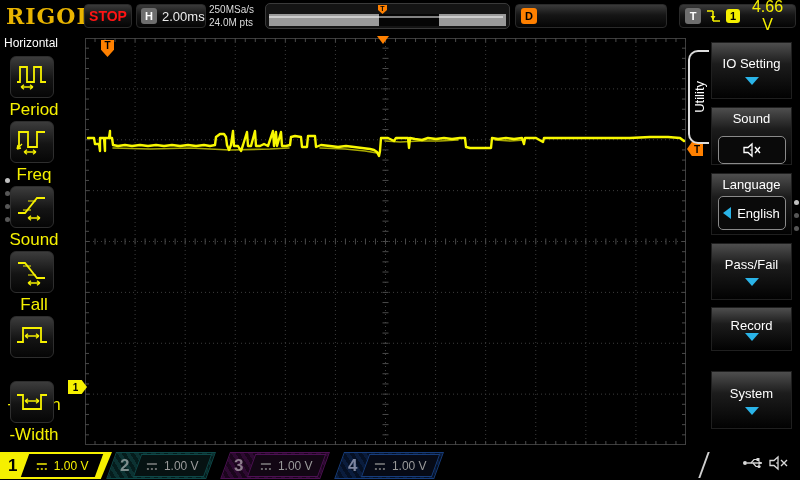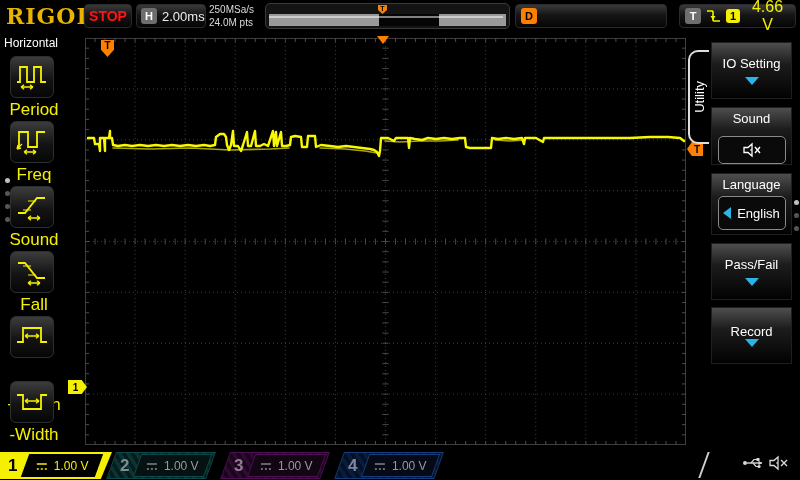--- a/index.html
+++ b/index.html
@@ -539,25 +539,29 @@
   </div>
 
   <div class="abs menu-btn" style="top:173px;height:62px;gap:4px;padding-top:3px;">
     <span>Language</span>
     <span class="sub-btn" style="height:34px;gap:6px;">
       <span class="tri-left"></span>
       <span style="font-size:13px;">English</span>
     </span>
   </div>
 
-  <div class="abs menu-btn" style="top:307px;height:57px;justify-content:center;">
+  <div class="abs menu-btn" style="top:307px;height:44px;justify-content:center;">
     <span>Record</span>
     <span class="tri-down"></span>
   </div>
 
+  <div class="abs menu-btn" style="top:371px;height:58px;justify-content:center;gap:6px;">
+    <span>System</span>
+    <span class="tri-down"></span>
+  </div>
 
   <div class="abs dotcol" id="right-dots" style="left:794px;top:200px;">
       <div style="background: rgb(192, 192, 192);"></div>
       <div style="background: rgb(86, 86, 86);"></div>
       <div style="background: rgb(86, 86, 86);"></div>
     </div>
 
   <div class="abs ch1-outer">
     <span class="ch-num" style="color:#000;margin-left:8px;">1</span>
     <span class="inner-box" style="width:74px;margin-left:8px;">

